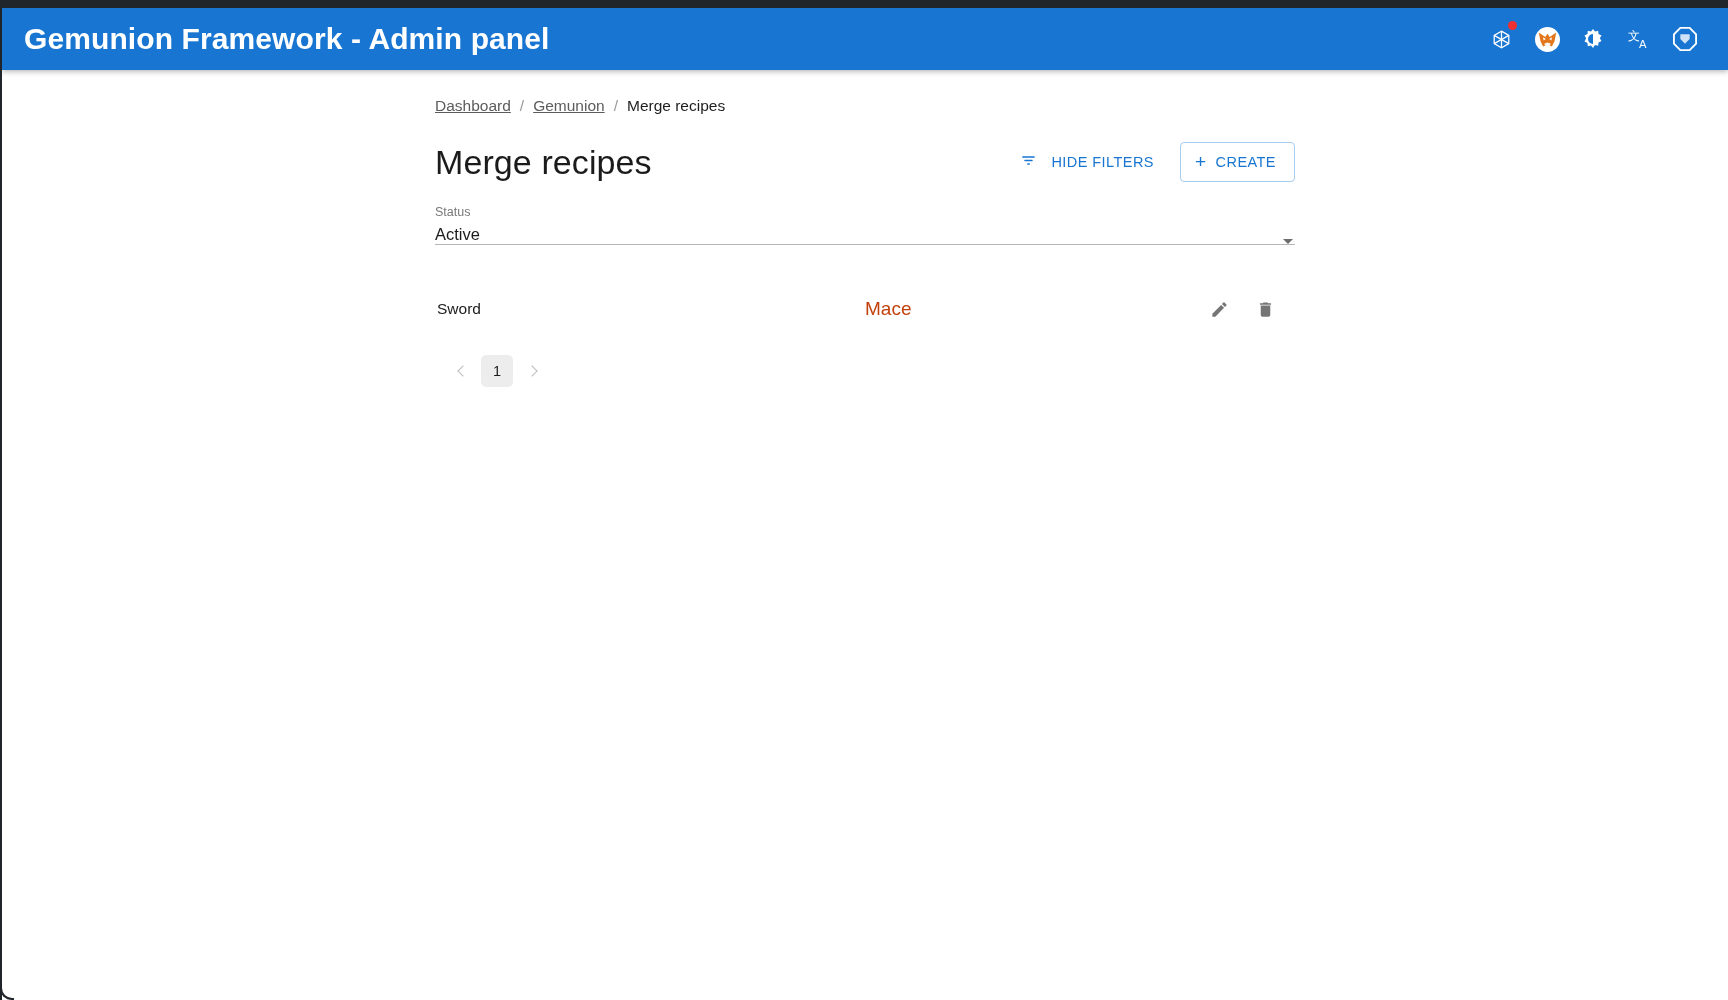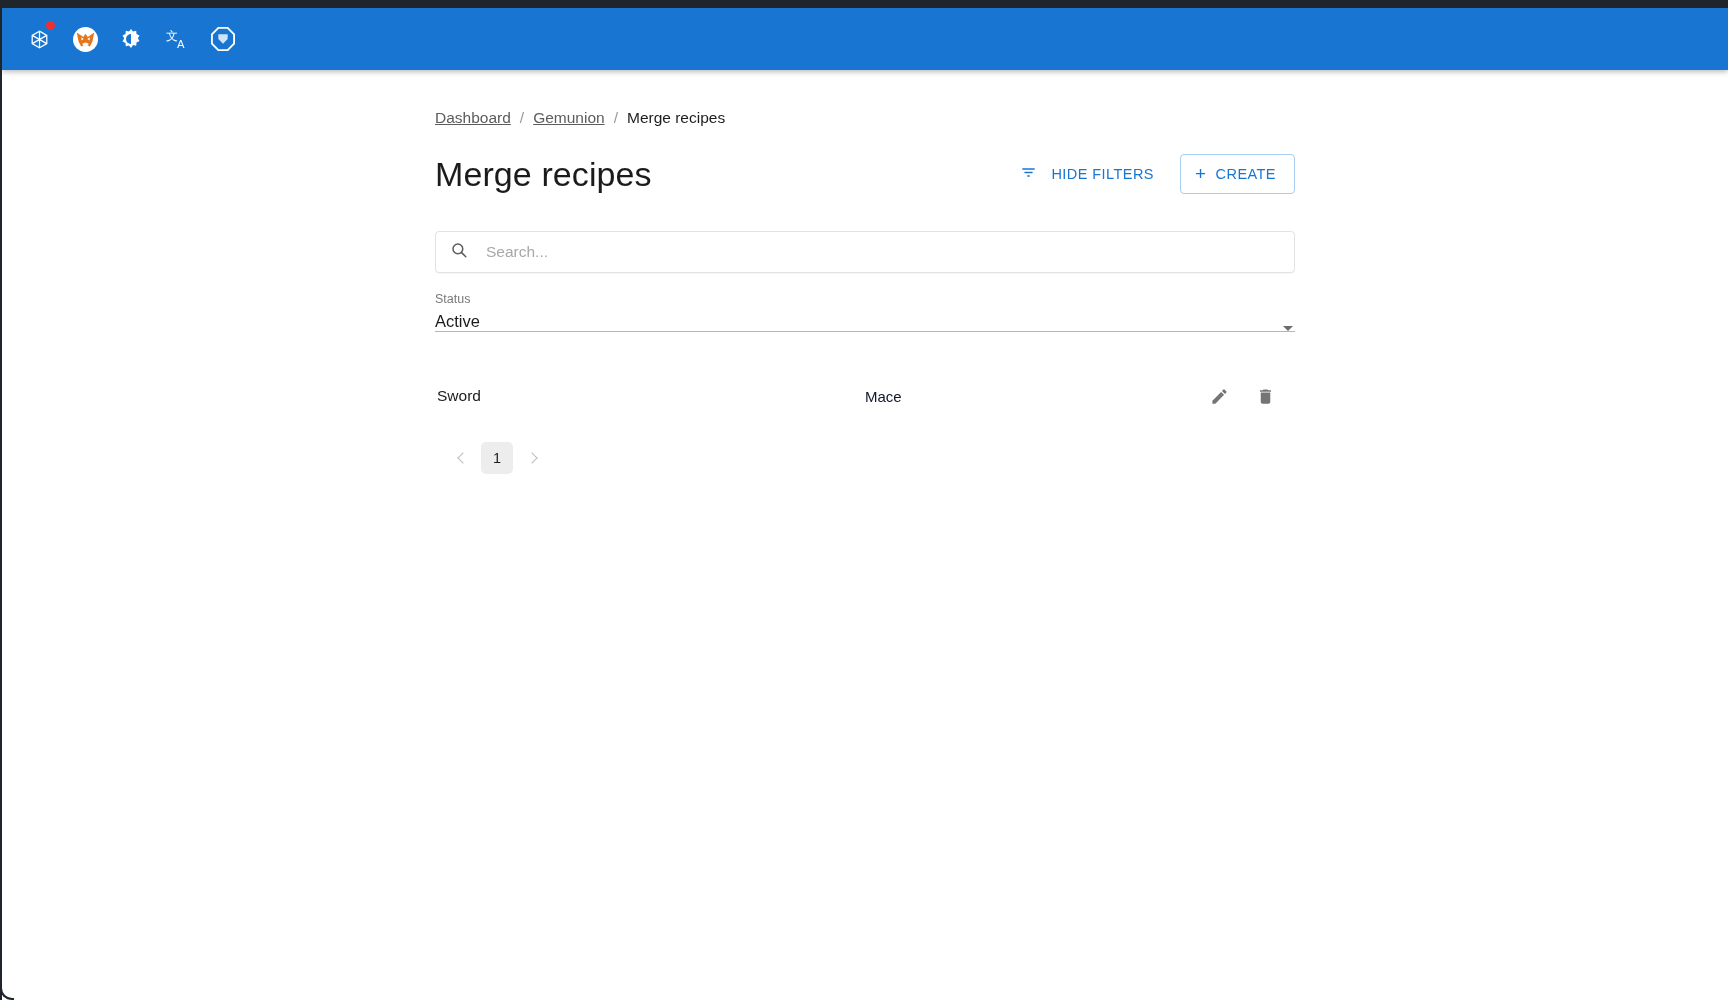--- a/index.html
+++ b/index.html
@@ -102,21 +102,21 @@
   #content {
     position: absolute;
     top: 70px; left: 2px;
     width: 1726px;
     height: 930px;
     background: #ffffff;
     overflow: hidden;
   }
   .container {
     width: 860px;
-    margin: 12px auto;
+    margin: 0 auto;
     padding-top: 24px;
   }
 
   
   #breadcrumb {
     display: flex;
     align-items: center;
     font-size: 15.5px;
     color: #222222;
     gap: 0;
@@ -253,22 +253,22 @@
     padding: 0 2px;
     gap: 48px;
   }
   .cell-primary {
     width: 380px;
     font-size: 15.5px;
     color: #1b1b1b;
   }
   .cell-secondary {
     flex: 1;
-    font-size: 15px;
-    color: #0f172a;
+    font-size: 19px;
+    color: #c2410c;
   }
   .row-actions {
     display: flex;
     align-items: center;
     gap: 22px;
     padding-right: 16px;
   }
   .icon-btn {
     width: 24px; height: 24px;
     display: flex;
@@ -324,20 +324,21 @@
 </head>
 <body>
 
 <div id="viewport">
 
   <div class="chrome-strip"></div>
   <div class="edge-left"></div>
   <div class="edge-bottom-curve"></div>
 
   <div id="appbar">
+    <div id="app-title">Gemunion Framework - Admin panel</div>
 
     <div id="ext-icons">
 
       <div class="ext-icon">
         <svg width="25" height="25" viewBox="0 0 24 24" fill="none" stroke="#ffffff" stroke-width="1.2">
           <polygon points="12,4 19,8 19,16 12,20 5,16 5,8"></polygon>
           <line x1="12" y1="4" x2="12" y2="20"></line>
           <line x1="5" y1="8" x2="19" y2="16"></line>
           <line x1="19" y1="8" x2="5" y2="16"></line>
         </svg>
@@ -407,29 +408,20 @@
           </button>
 
           <button id="create-btn">
             <span class="plus-glyph">+</span>
             <span>CREATE</span>
           </button>
 
         </div>
       </div>
 
-      <div id="search-wrap">
-        <span>
-          <svg width="18" height="18" viewBox="0 0 24 24" fill="none" stroke="#5c5c5c" stroke-width="2">
-            <circle cx="10.5" cy="10.5" r="6.5"></circle>
-            <line x1="15.5" y1="15.5" x2="21" y2="21" stroke-linecap="round"></line>
-          </svg>
-        </span>
-        <input id="search-input" type="text" placeholder="Search..." style="">
-      </div>
 
       <div id="status-field">
         <div id="status-label">Status</div>
         <div id="status-value-row">
           <span id="status-value">Active</span>
           <span class="caret"></span>
         </div>
       </div>
 
       <div id="list">

